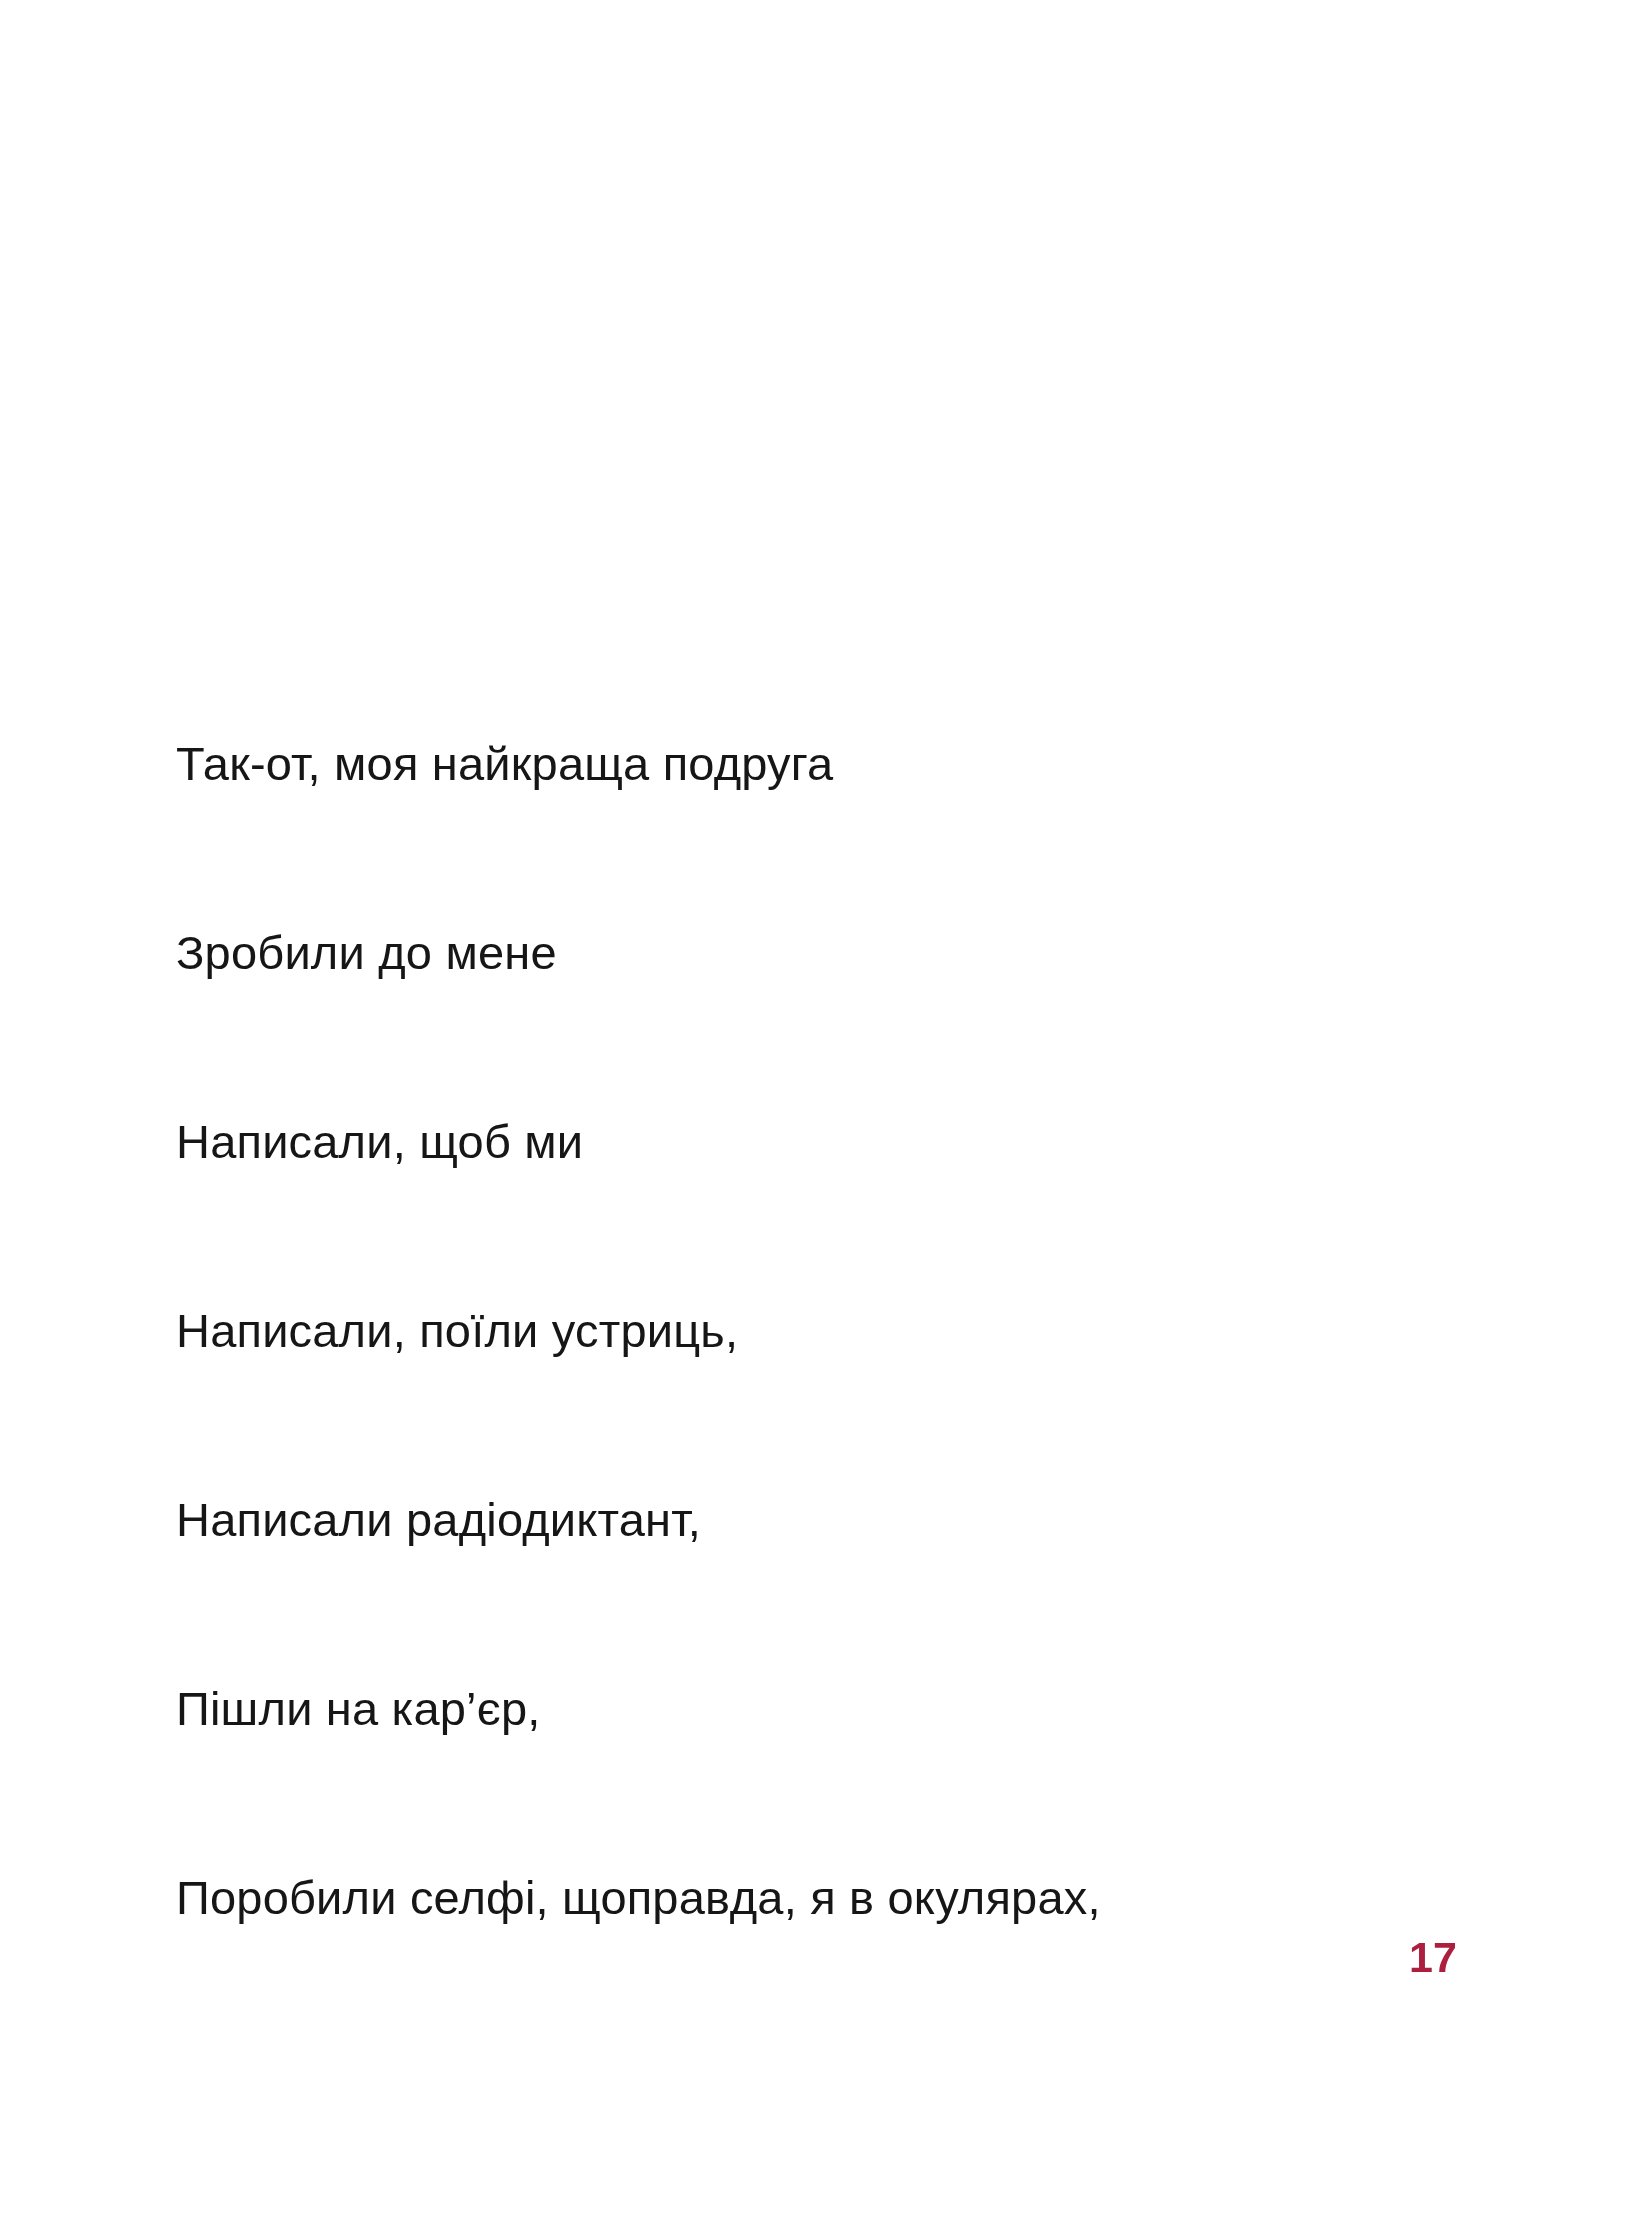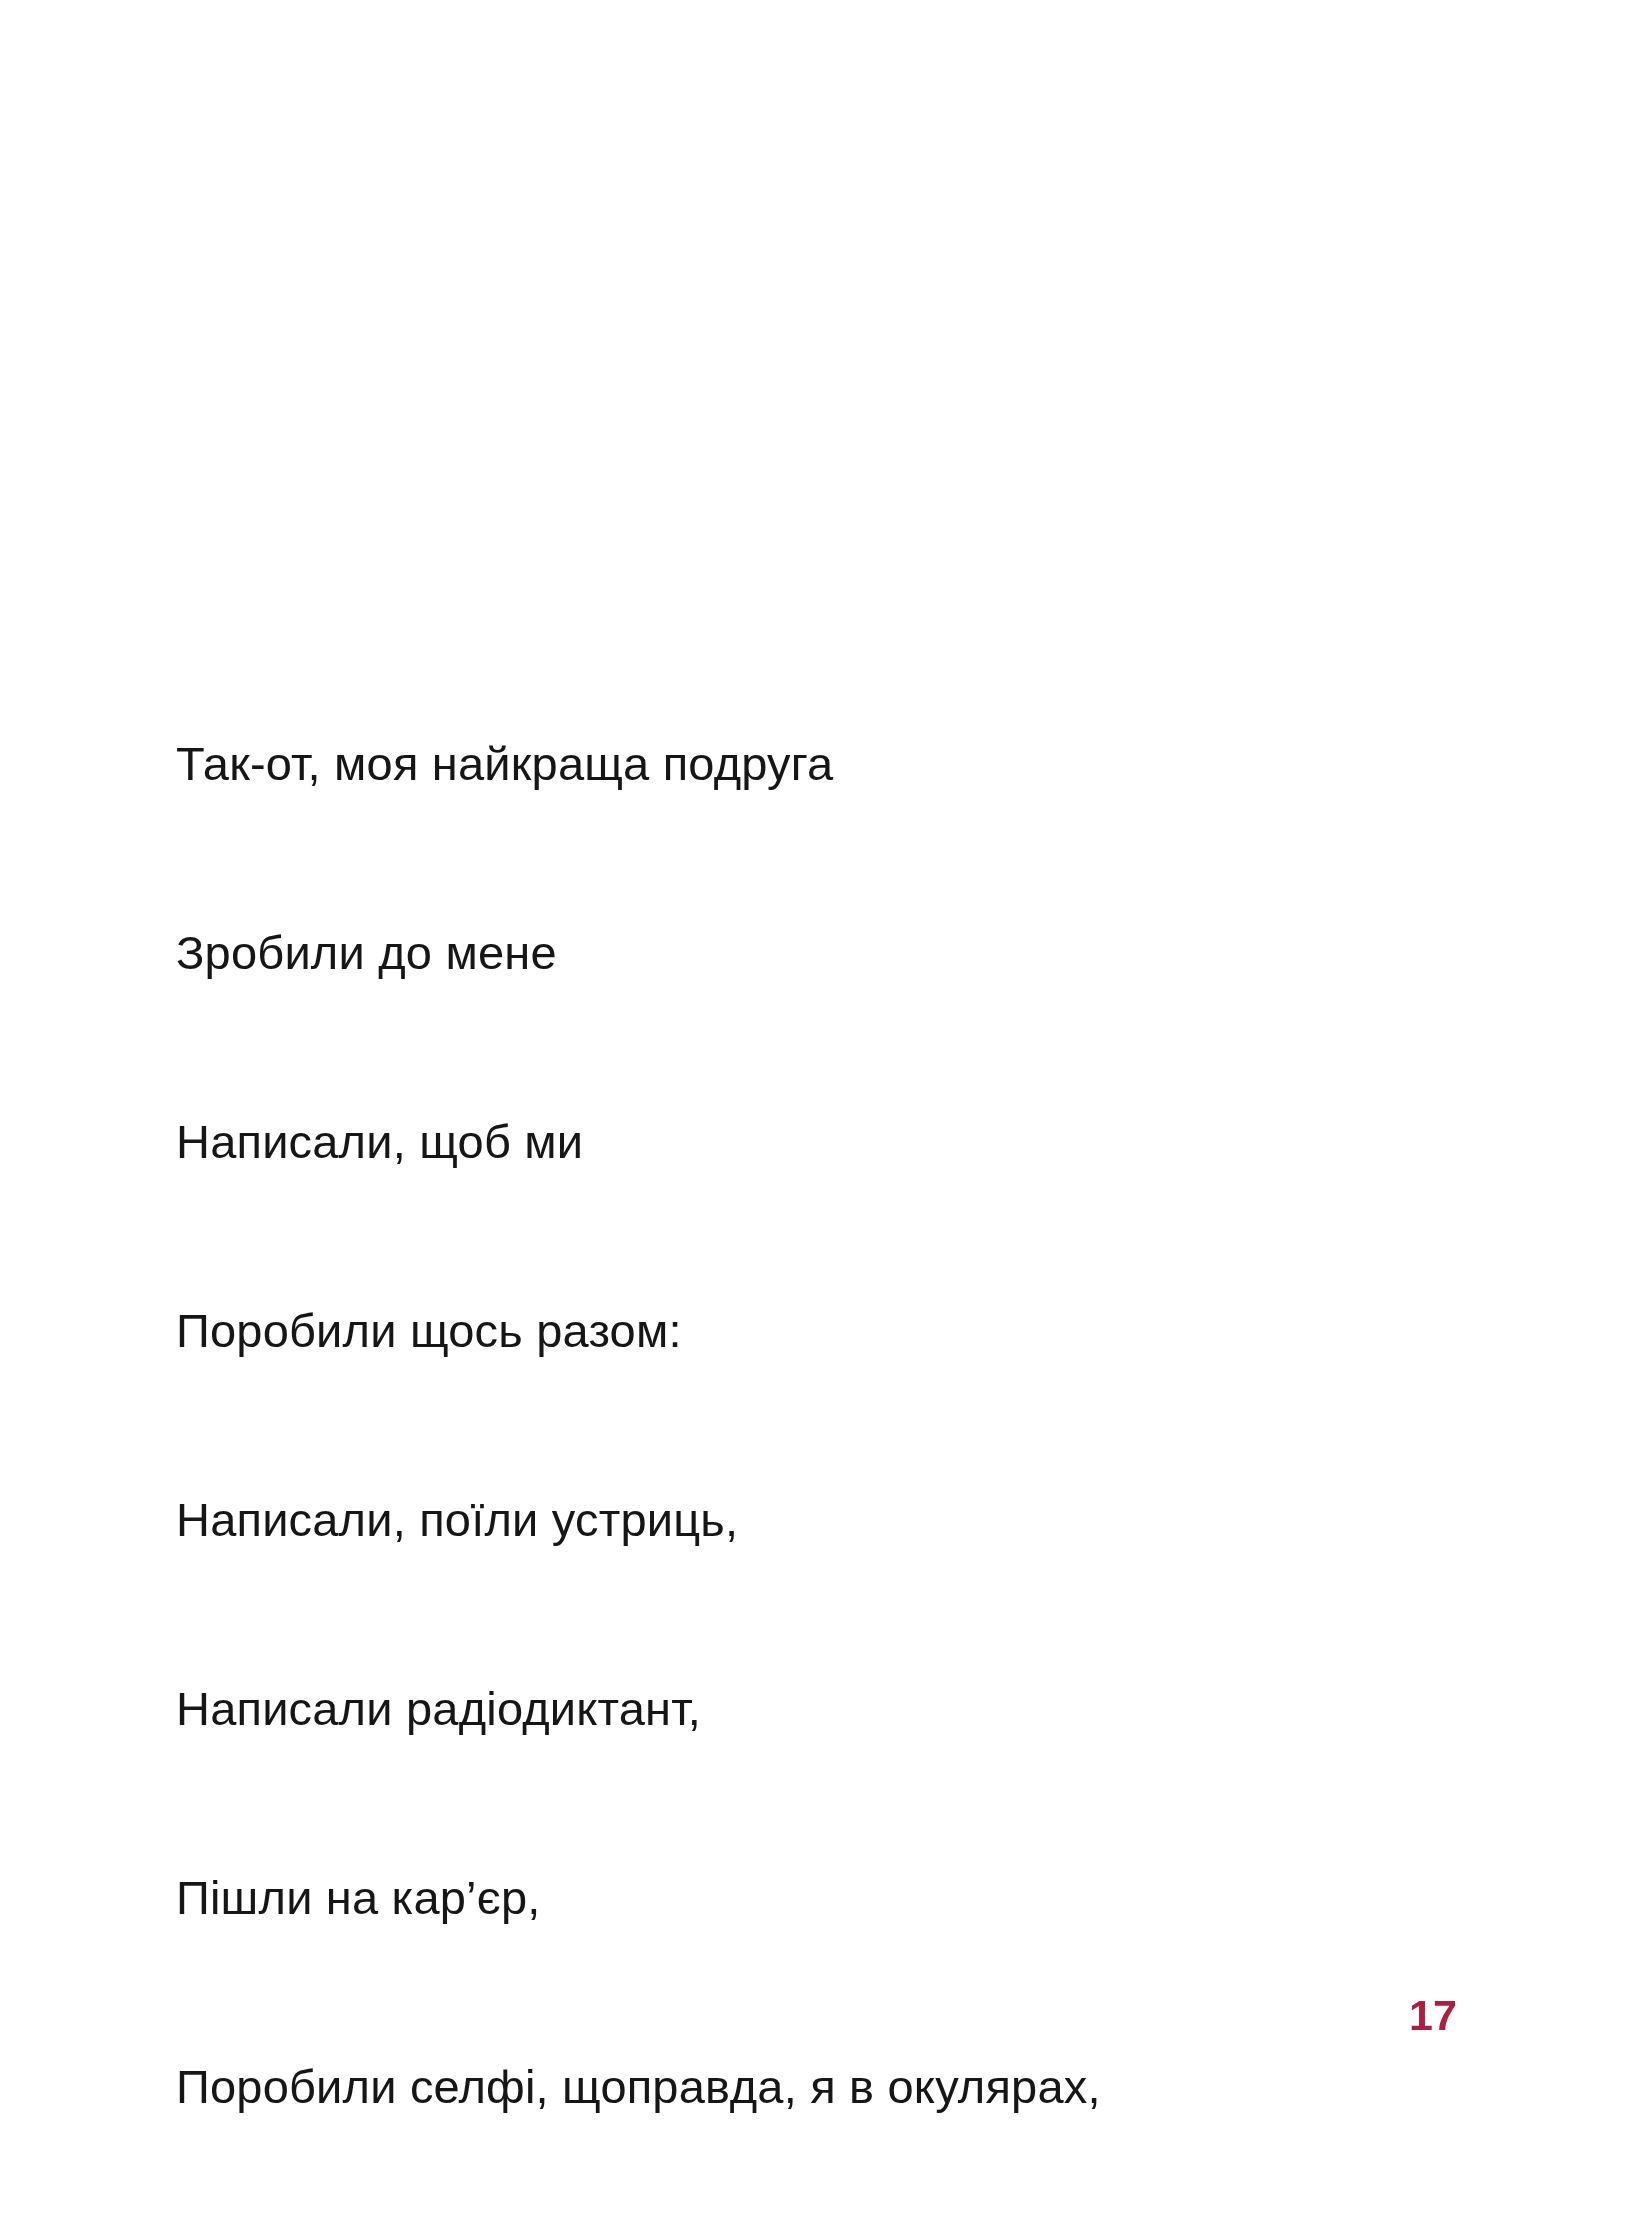--- a/index.html
+++ b/index.html
@@ -31,39 +31,38 @@
   }
   .stanza {
     margin: 0 0 70px 0;
   }
   .poem-line {
     min-height: 63px;
   }
   .page-number {
     position: absolute;
     left: 1409px;
-    top: 1994px;
+    top: 1936px;
     font-size: 43px;
     line-height: 43px;
     font-weight: 700;
     color: #ad1f3e;
   }
 </style>
 </head>
 <body style="background: rgb(255, 255, 255);">
 
 <div class="page">
 
   <div class="poem" style="color: rgb(22, 22, 22);">
 
     <div class="stanza">
       <div class="poem-line">Так-от, моя найкраща подруга</div>
       <div class="poem-line">Зробили до мене</div>
       <div class="poem-line">Написали, щоб ми</div>
-      <div class="poem-line">Поробили щось разом:</div>
       <div class="poem-line">Написали, поїли устриць,</div>
       <div class="poem-line">Написали радіодиктант,</div>
       <div class="poem-line">Пішли на кар’єр,</div>
       <div class="poem-line">Поробили селфі, щоправда, я в окулярах,</div>
       
       
     </div>
 
     
 

